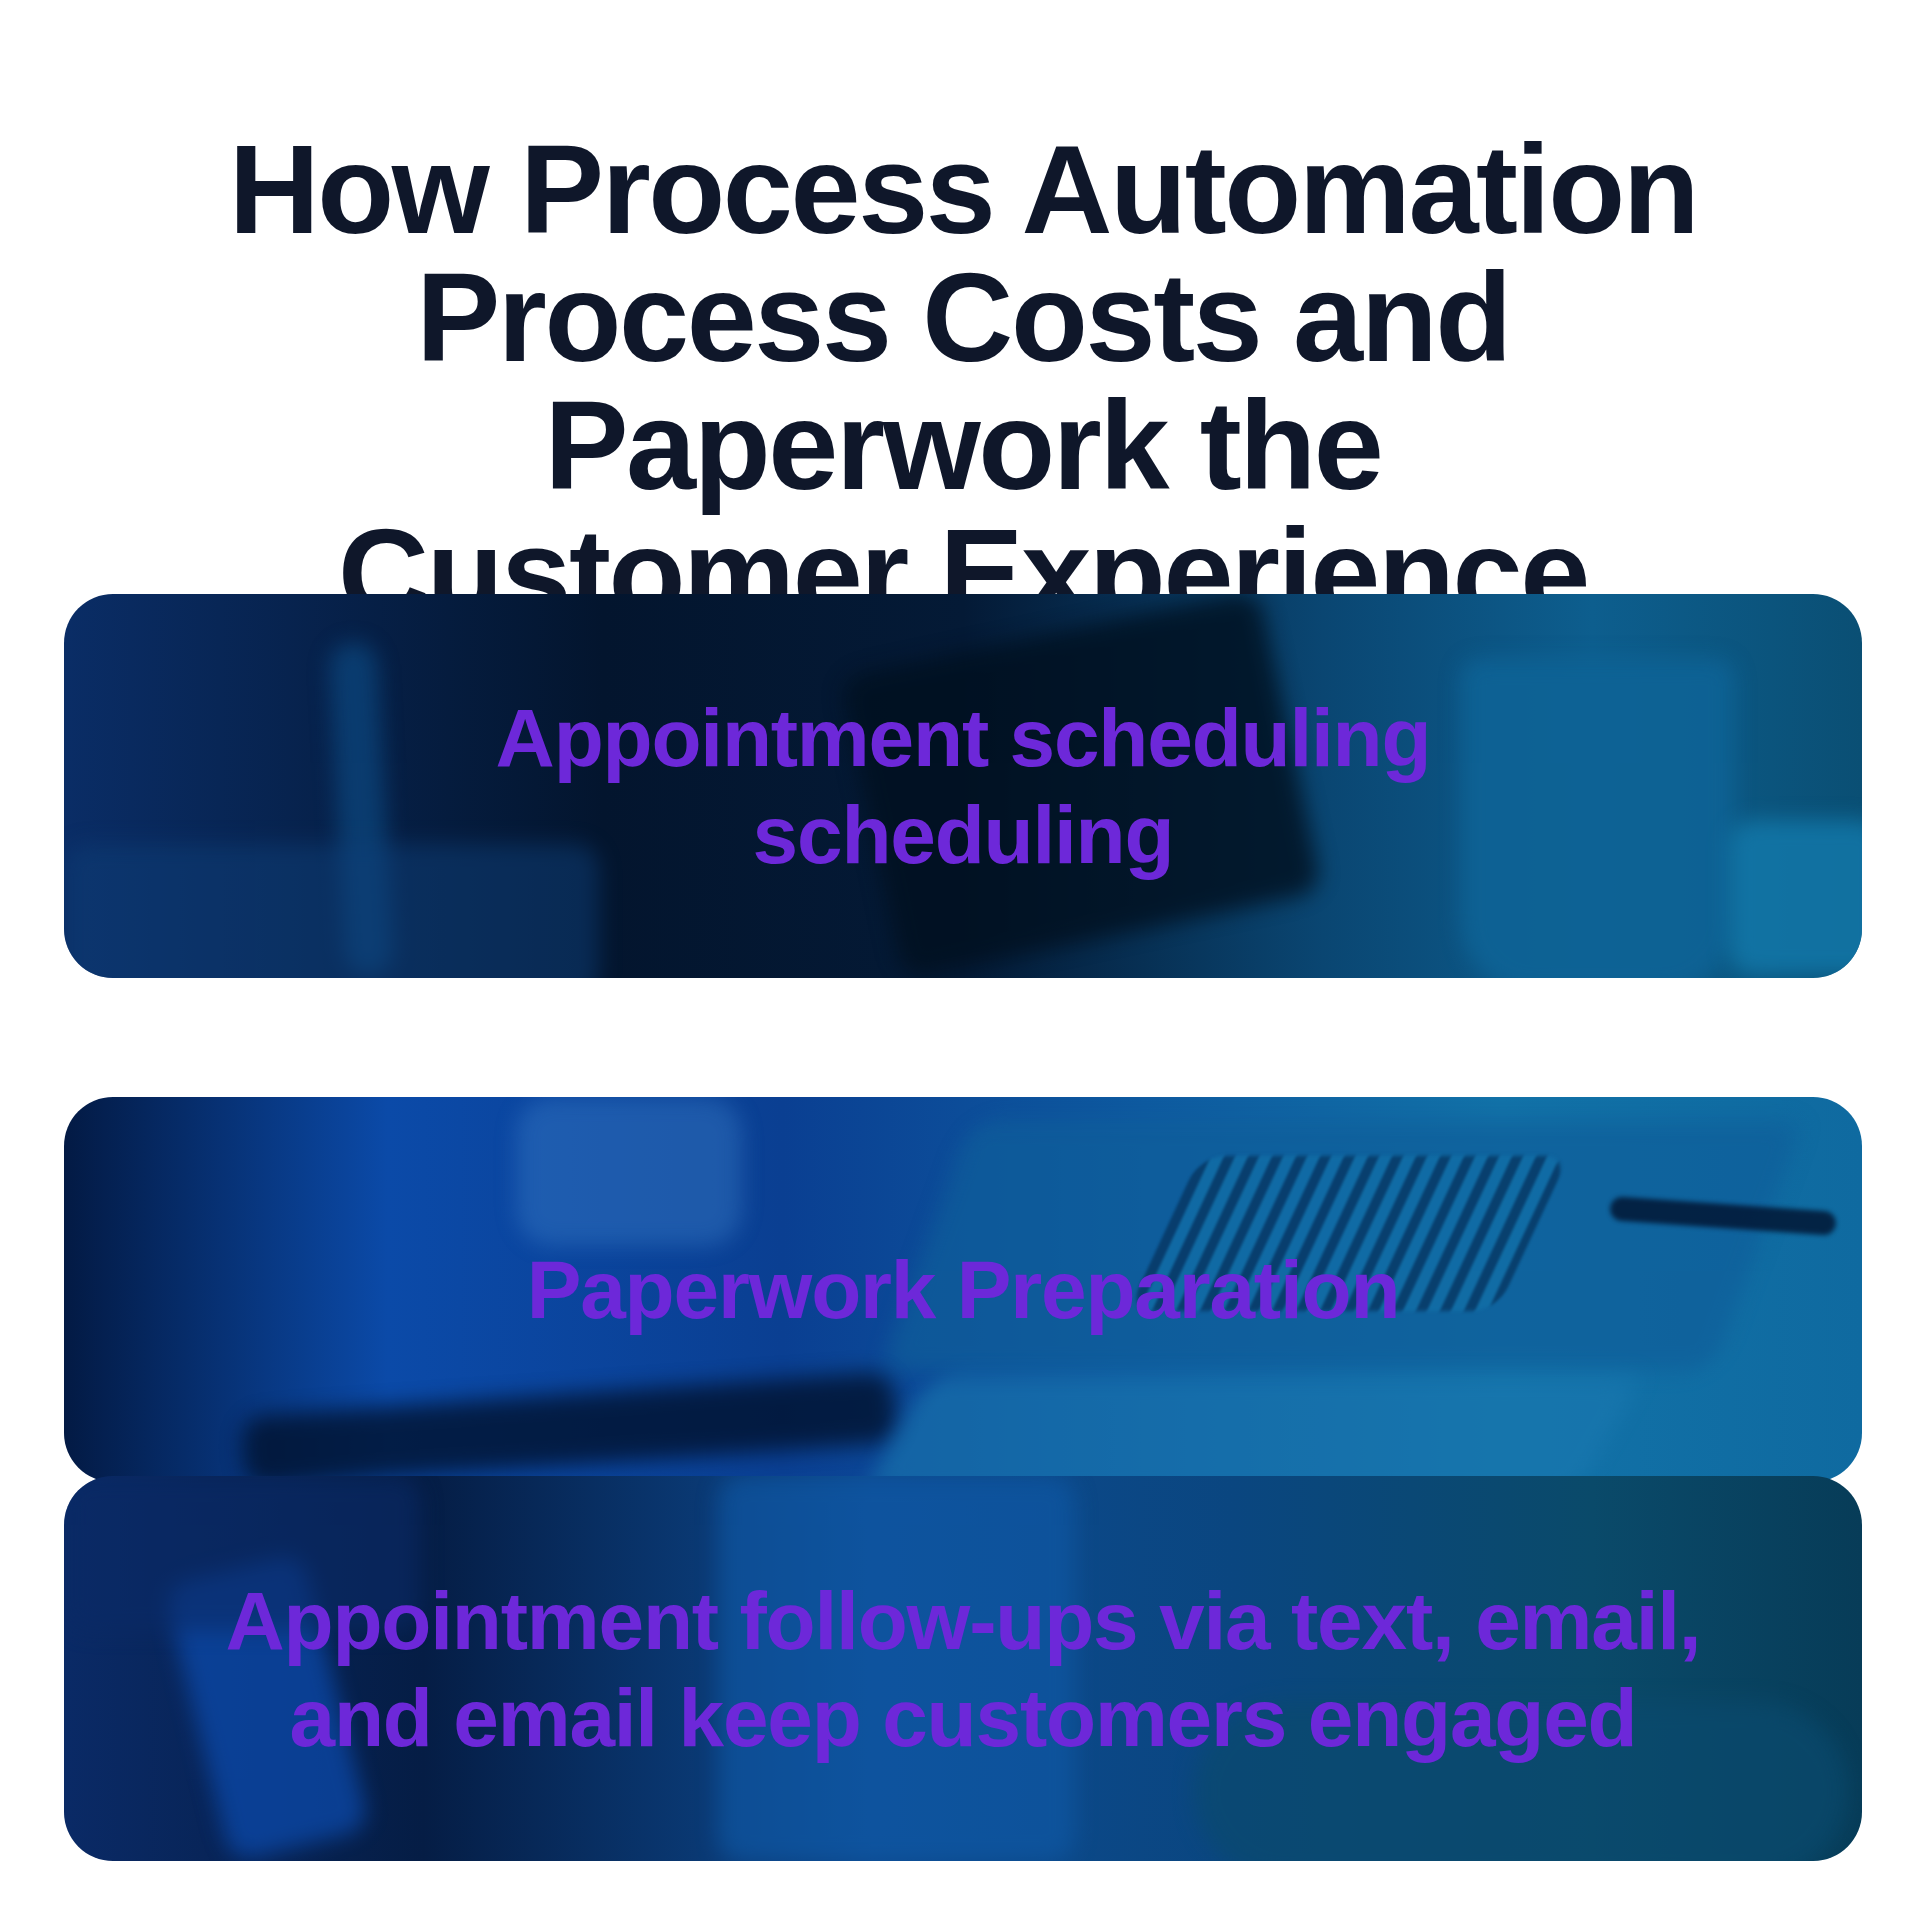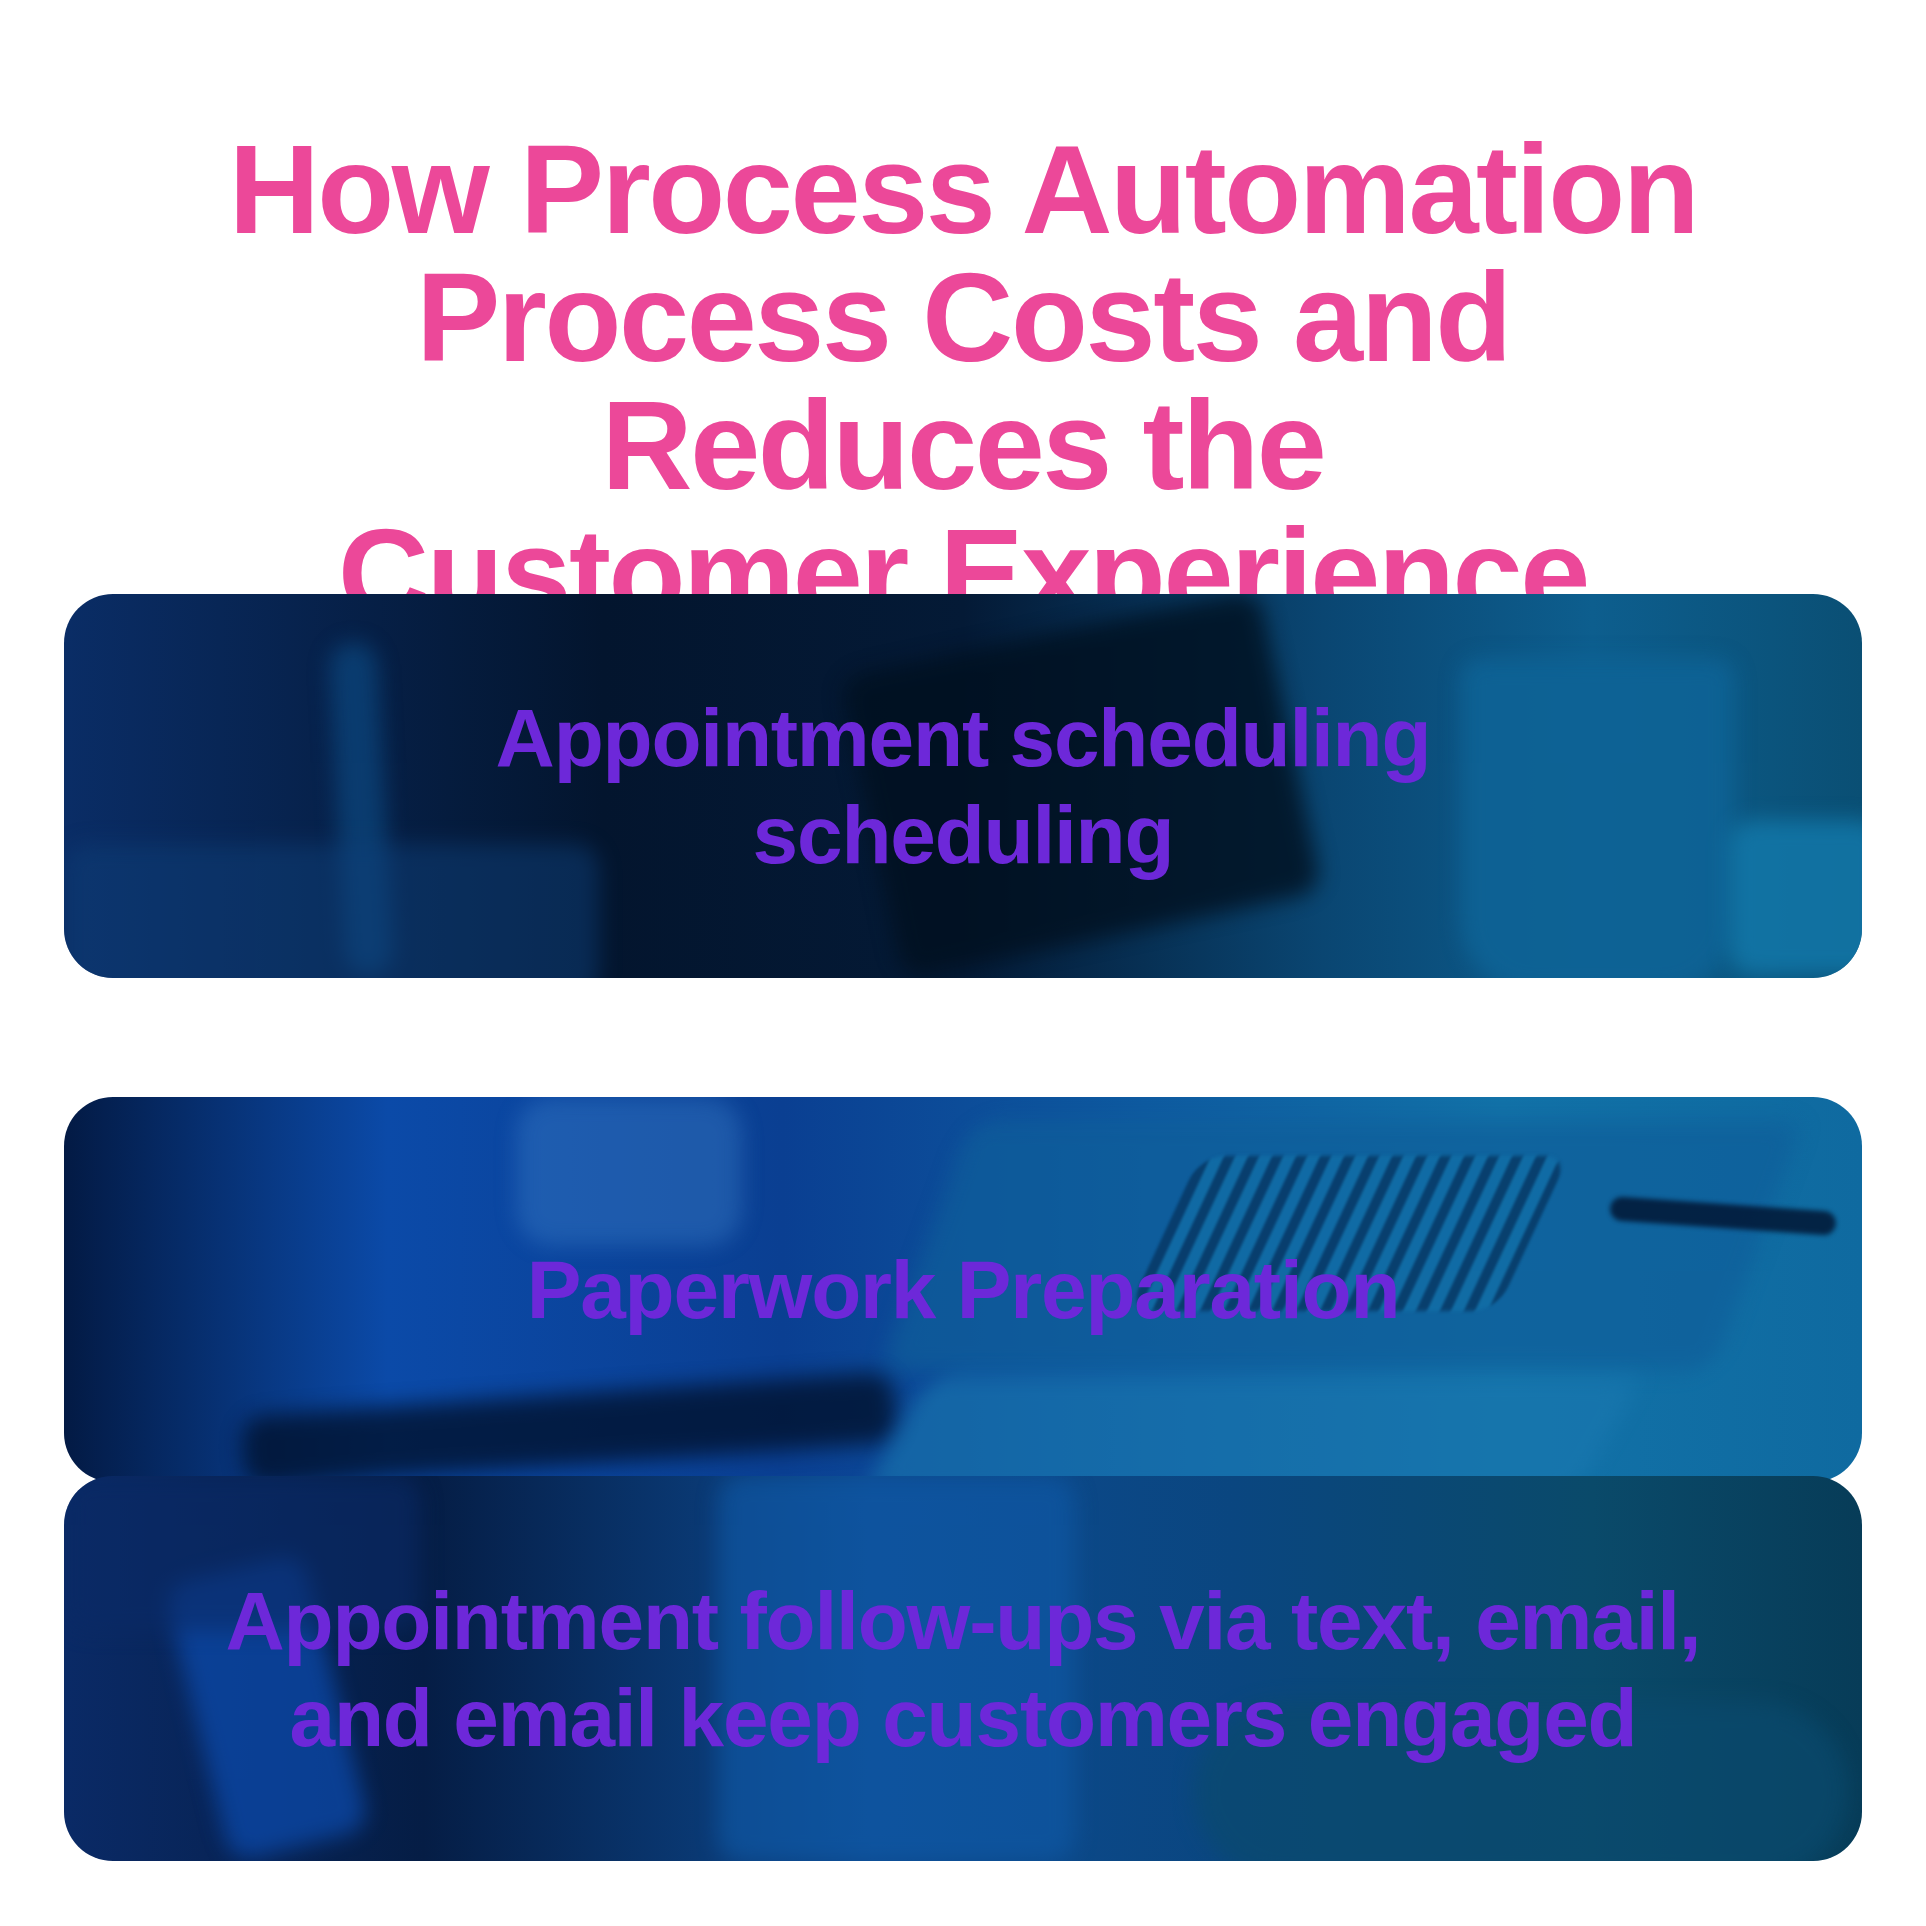--- a/index.html
+++ b/index.html
@@ -1,19 +1,19 @@
 <!DOCTYPE html>
 <html style="font-size:9.5px"><head>
 <meta charset="utf-8">
 <style>
   html, body { margin: 0; padding: 0; background: #ffffff; }
   body { width: 1926px; height: 1926px; position: relative; overflow: hidden; font-family: "Liberation Sans", "DejaVu Sans", sans-serif; }
   .title {
     position: absolute; left: 0; top: 42px; width: 1926px;
-    text-align: center; color: #ec4899; font-weight: 700;
+    text-align: center; color: #0f172a; font-weight: 700;
     font-size: 126px; line-height: 128px; letter-spacing: -2.4px;
   }
   .title span { display: block; }
   .card {
     position: absolute; left: 64px; width: 1798px;
     border-radius: 49px; overflow: hidden;
   }
   .card .bg { position: absolute; inset: 0; }
   .card .shape { position: absolute; border-radius: 24px; filter: blur(10.7px); }
   .card .label {
@@ -30,21 +30,21 @@
   #card-2 .bg { background: linear-gradient(90deg, #031a44 0%, #0b4aa8 18%, #0a3f92 40%, #0e5aa0 60%, #1272a8 80%, #0f6aa0 100%); }
   #card-3 { top: 1476px; height: 385px; }
   #card-3 .bg { background: linear-gradient(90deg, #0a2a66 0%, #051d45 20%, #0d4a90 45%, #0a4680 65%, #0a4a6a 85%, #073c58 100%); }
 </style>
 </head>
 <body>
 
 <h1 class="title">
   <span>How Process Automation</span>
   <span>Process Costs and</span>
-  <span>Reduces the</span>
+  <span>Paperwork the</span>
   <span>Customer Experience</span>
 </h1>
 
 <div class="card" id="card-1">
   <div class="bg">
     <div class="shape" style="left:803px;top:36px;width:428px;height:309px;background:#01101f;transform:rotate(-12deg);opacity:.8;"></div>
     <div class="shape" style="left:1397px;top:65px;width:273px;height:333px;background:#0e6396;opacity:.9;border-radius:18px 18px 71px 71px;"></div>
     <div class="shape" style="left:1665px;top:226px;width:155px;height:155px;background:#137aac;opacity:.8;"></div>
     <div class="shape" style="left:273px;top:48px;width:48px;height:333px;background:#0d4f8a;opacity:.6;transform:rotate(-3deg);"></div>
     <div class="shape" style="left:0px;top:250px;width:535px;height:155px;background:#0e3f78;opacity:.5;"></div>

